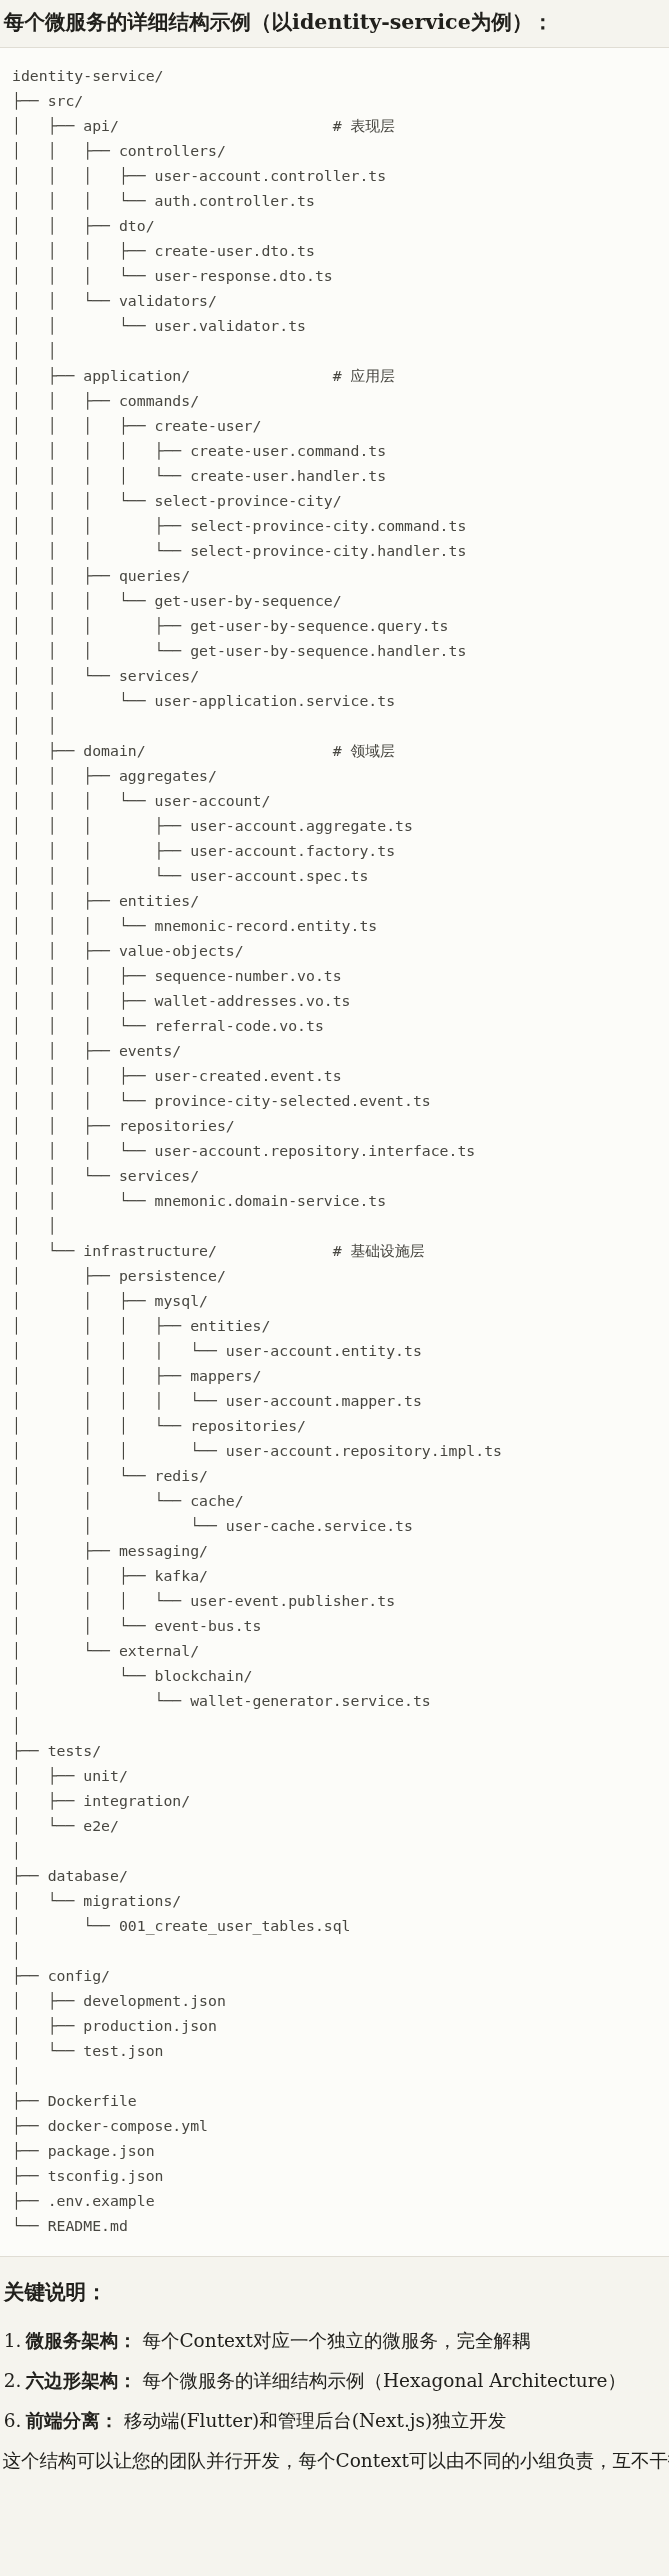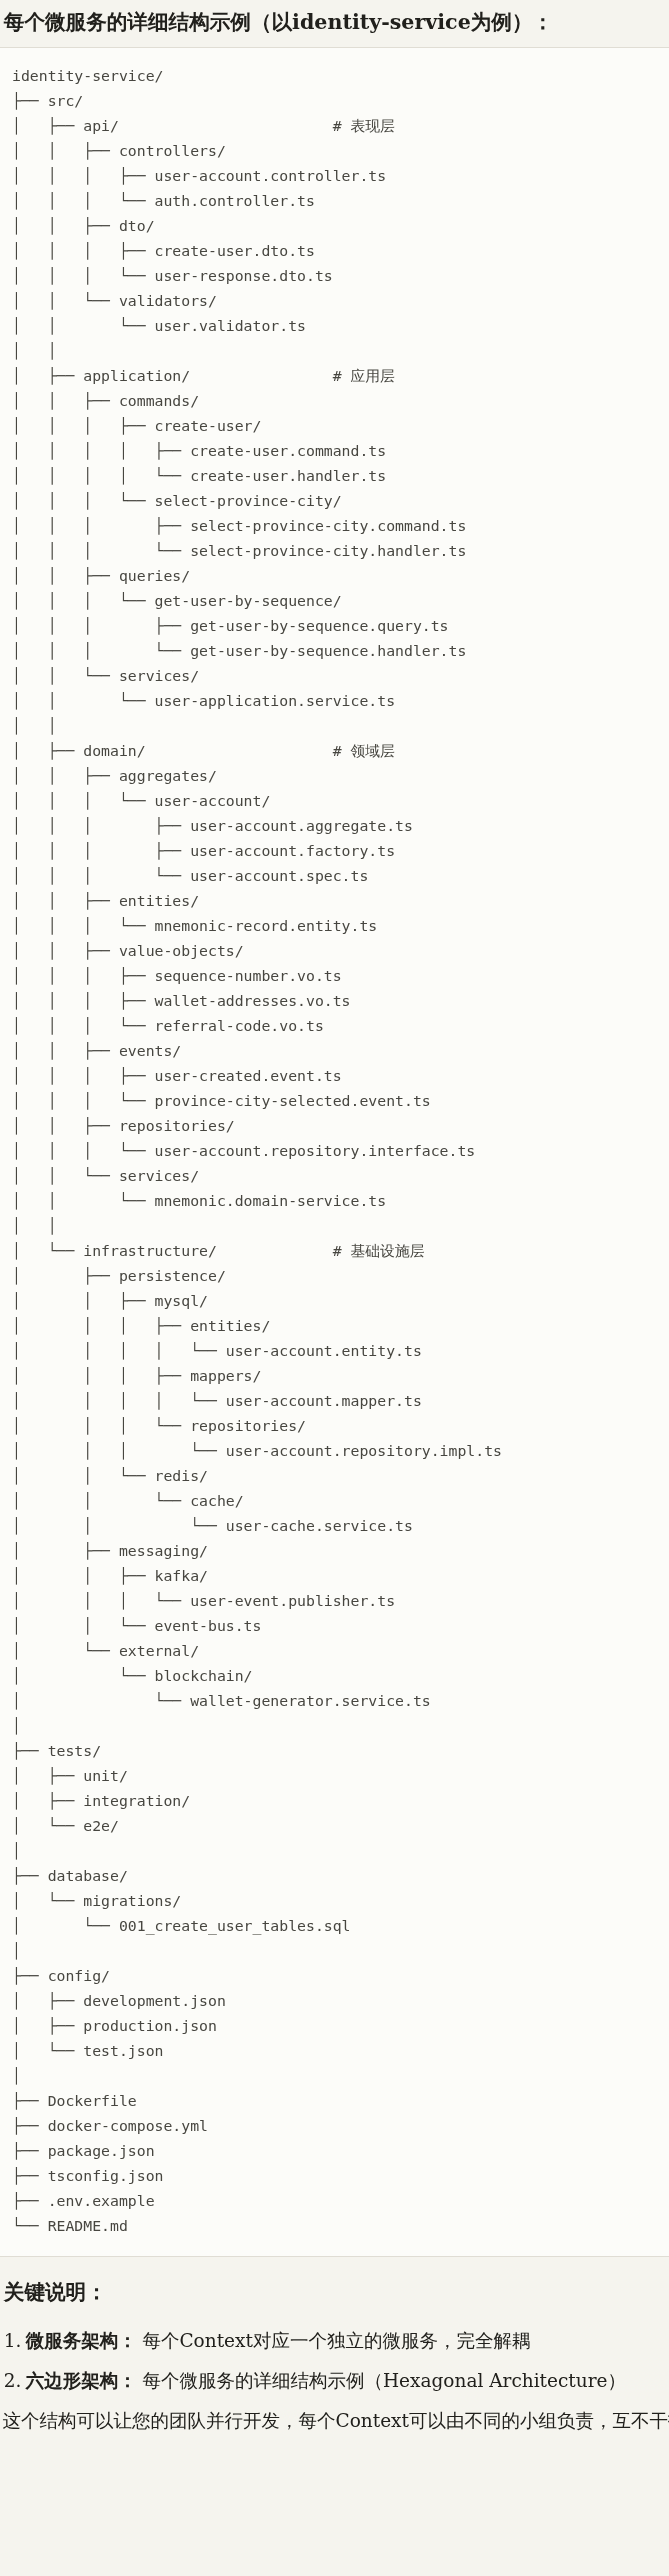--- a/index.html
+++ b/index.html
@@ -162,18 +162,19 @@
 ├── tsconfig.json
 ├── .env.example
 └── README.md</pre>
   </div>
 
   <div class="notes-heading">关键说明：</div>
 
   <ol class="notes-list" id="notes-list">
       <li class="note-item"><span class="note-number">1.</span><strong class="note-term">微服务架构：</strong><span class="note-desc">每个Context对应一个独立的微服务，完全解耦</span></li>
       <li class="note-item"><span class="note-number">2.</span><strong class="note-term">六边形架构：</strong><span class="note-desc">每个微服务的详细结构示例（Hexagonal Architecture）</span></li>
+      <li class="note-item"><span class="note-number">6.</span><strong class="note-term">前端分离：</strong><span class="note-desc">移动端(Flutter)和管理后台(Next.js)独立开发</span></li>
     </ol>
 
   <p class="footer-text">这个结构可以让您的团队并行开发，每个Context可以由不同的小组负责，互不干扰。</p>
 
 </div>
 
 
 </body></html>

